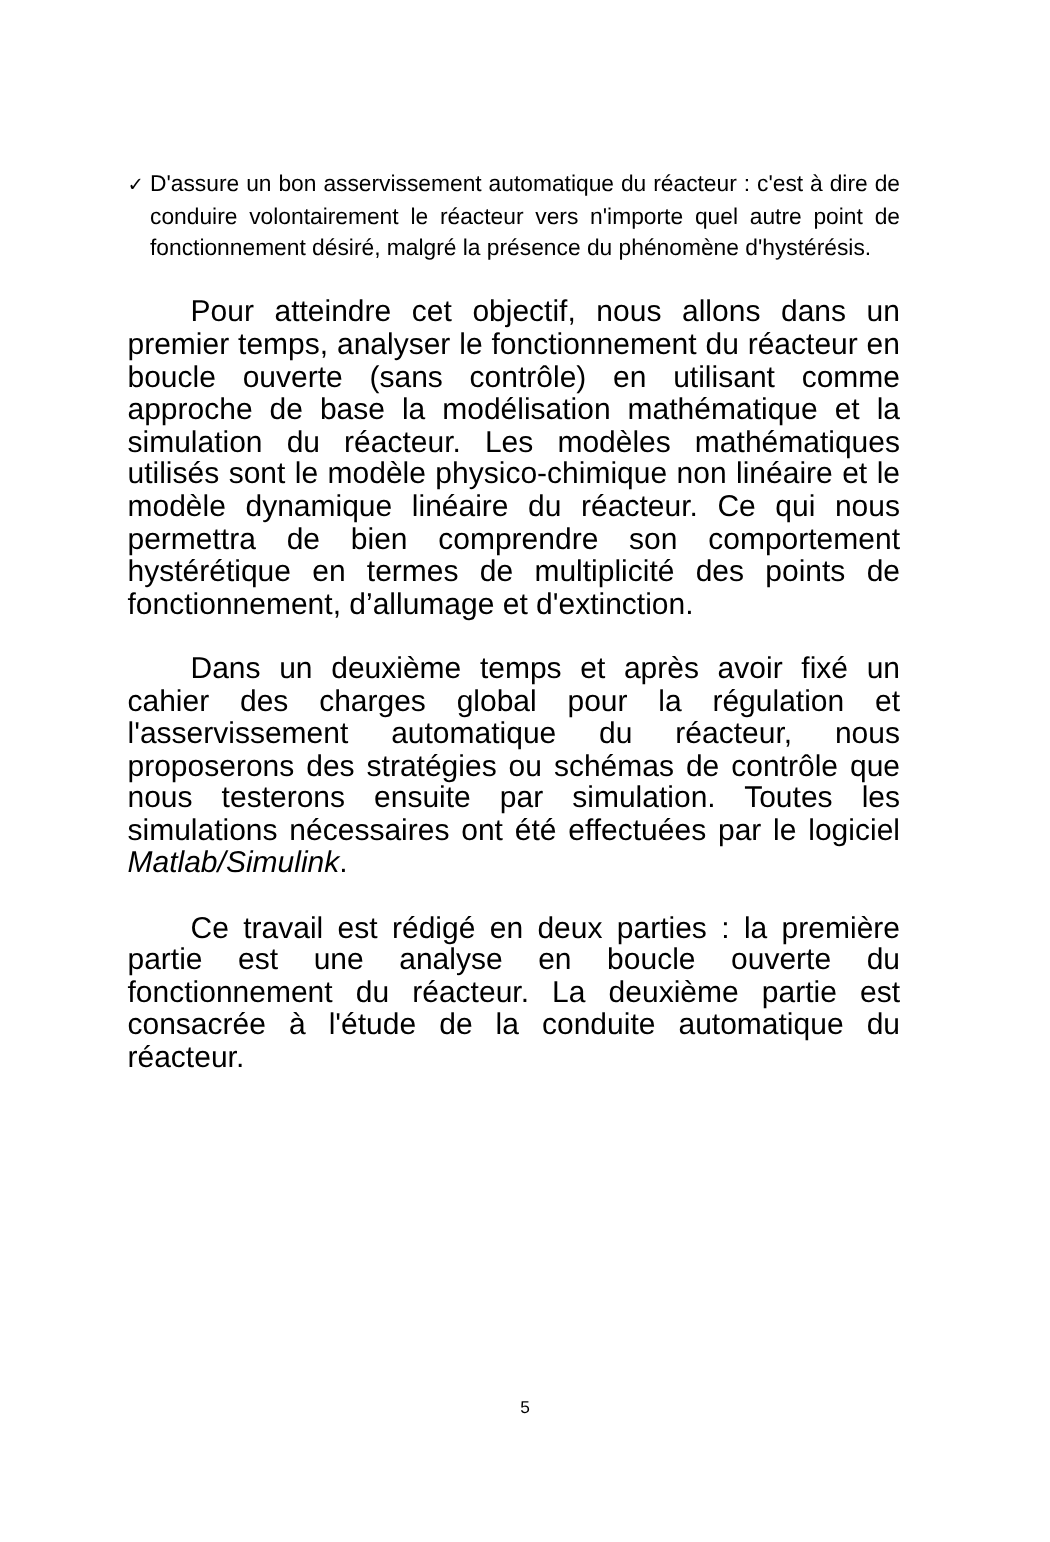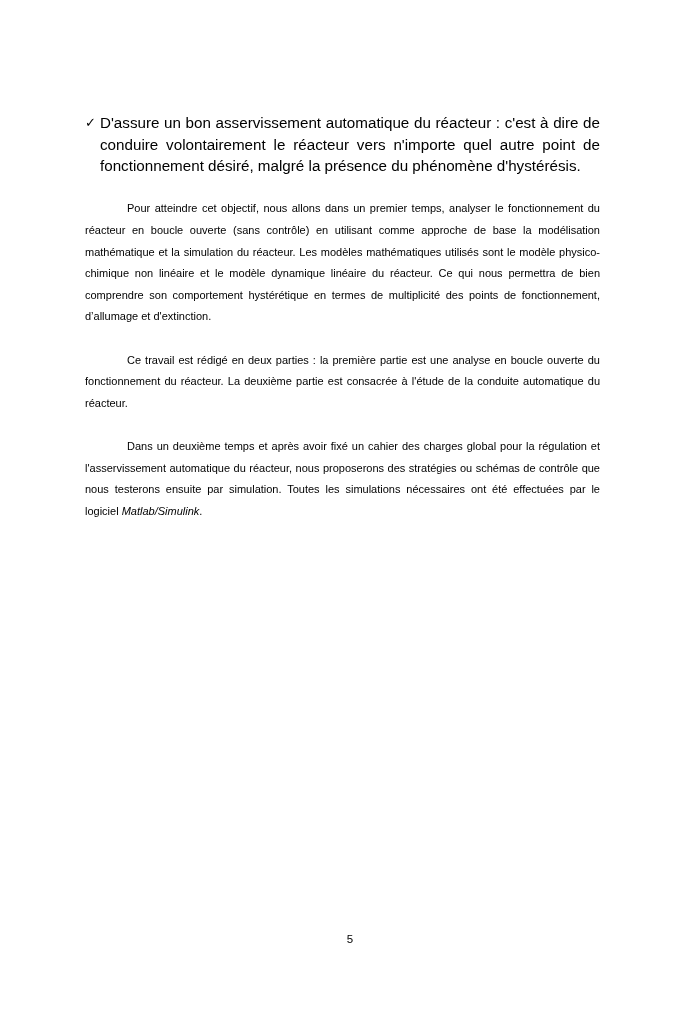--- a/index.html
+++ b/index.html
@@ -34,21 +34,21 @@
     margin: 0;
   }
   .bullet-mark {
     position: absolute;
     left: 0;
     top: 0;
     font-size: 13px;
     line-height: 21.6px;
   }
   p.para {
-    font-size: 11px;
+    font-size: 20px;
     line-height: 21.6px;
     text-align: justify;
     text-justify: inter-word;
     text-indent: 42px;
     margin: 21.6px 0 0 0;
   }
   .italic {
     font-style: italic;
   }
   .page-number {
@@ -69,21 +69,21 @@
 
   <div class="content">
 
     <div class="bullet-item">
       <span class="bullet-mark">✓</span>
       <span>D'assure un bon asservissement automatique du réacteur : c'est à dire de  conduire volontairement le réacteur vers n'importe quel autre point de fonctionnement désiré, malgré la présence du phénomène d'hystérésis.</span>
     </div>
 
     <p class="para"><span>Pour atteindre cet objectif, nous allons dans un premier temps, analyser le fonctionnement du réacteur en boucle ouverte (sans contrôle) en utilisant comme approche de base la modélisation mathématique et la simulation du réacteur. Les modèles mathématiques utilisés sont le modèle  physico-chimique non linéaire et le modèle dynamique linéaire du réacteur. Ce qui nous permettra de  bien comprendre son comportement hystérétique en termes de multiplicité des points de fonctionnement, d’allumage et d'extinction.</span></p>
 
+    <p class="para"><span>Dans un deuxième temps et après avoir fixé un cahier des charges global pour la régulation et l'asservissement automatique du réacteur,  nous proposerons des stratégies ou  schémas de contrôle que nous testerons ensuite par simulation. Toutes les simulations nécessaires ont été effectuées par le logiciel </span><span class="italic">Matlab/Simulink</span><span>.</span></p>
+
     <p class="para"><span>Ce travail est rédigé en deux parties : la première partie est une analyse en boucle ouverte du fonctionnement du réacteur. La deuxième partie est consacrée à l'étude de la conduite automatique du réacteur.</span></p>
-
-    <p class="para"><span>Dans un deuxième temps et après avoir fixé un cahier des charges global pour la régulation et l'asservissement automatique du réacteur,  nous proposerons des stratégies ou  schémas de contrôle que nous testerons ensuite par simulation. Toutes les simulations nécessaires ont été effectuées par le logiciel </span><span class="italic">Matlab/Simulink</span><span>.</span></p>
 
   </div>
 
   <div class="page-number">5</div>
 
 </div>
 
 </body></html>

